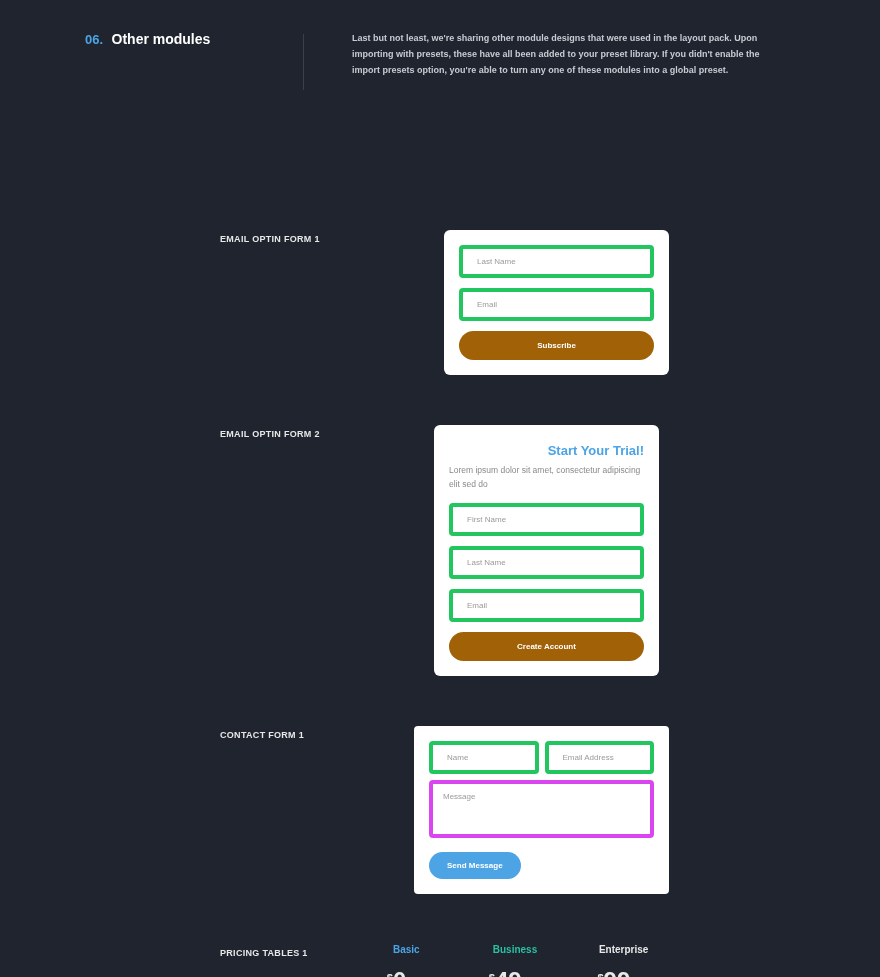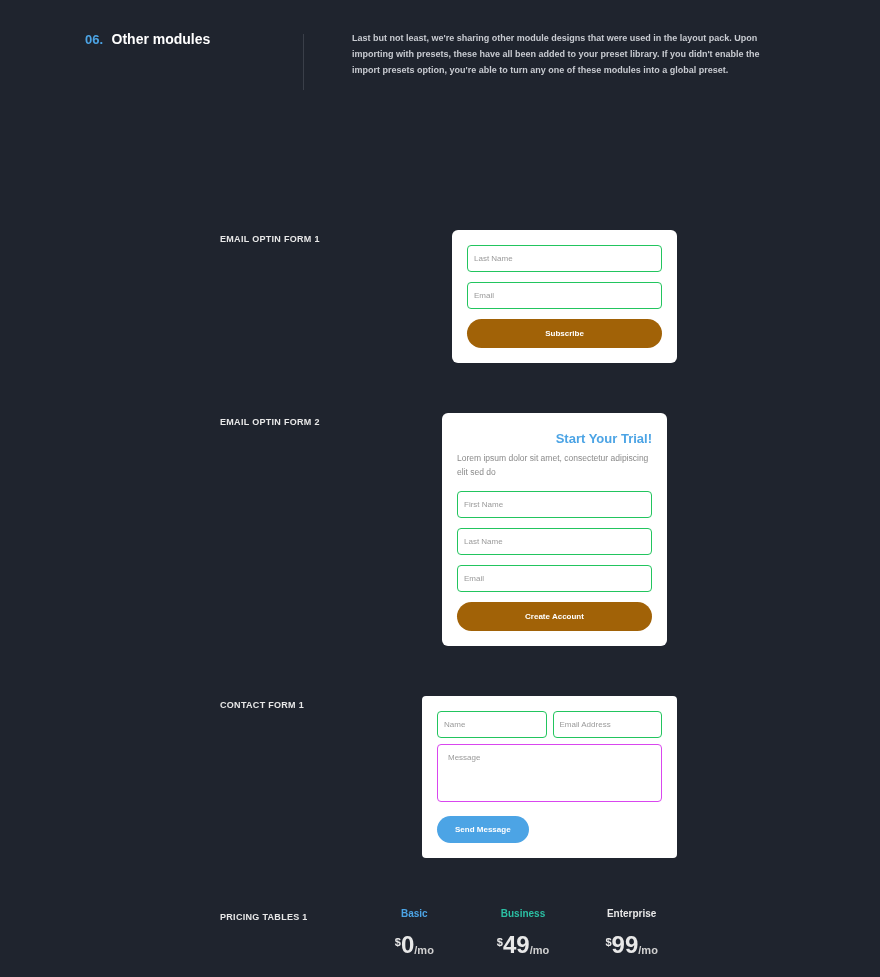--- a/index.html
+++ b/index.html
@@ -4,36 +4,36 @@
 <style>
 *{box-sizing:border-box;margin:0;padding:0}
 body{background:#1f242e;font-family:-apple-system,BlinkMacSystemFont,"Segoe UI",sans-serif;color:#fff;width:880px}
 .page{padding:30px 0 60px}
 .header{display:flex;gap:28px;padding:0 85px;margin-bottom:140px}
 .header-left{flex-shrink:0;width:190px}
 .section-num{color:#4ca4e5;font-size:13px;font-weight:700}
 .section-title{font-size:14px;font-weight:700;margin-left:4px}
 .divider{width:1px;background:#3a3f49;height:56px;margin-top:4px;flex-shrink:0; margin-right: 20px;}
 .header-text{font-size:9px;line-height:1.8;color:#c8cbd1;font-weight:600;max-width:430px}
-.section-row{display:flex;gap:16px;padding:0 0 0 220px;margin-bottom:50px}
+.section-row{display:flex;gap:8px;padding:0 0 0 220px;margin-bottom:50px}
 .section-label{font-size:9px;font-weight:700;letter-spacing:.3px;color:#e8e8e8;width:186px;flex-shrink:0;padding-top:4px}
 .card{background:#fff;border-radius:6px;padding:15px}
 .card-narrow{width:225px;margin-left:30px}
 .card-narrow2{width:225px;margin-left:20px}
 .card-wider{width:255px}
-.input{width:100%;border:1px solid #22c55e;border-radius:4px;padding:8px 6px;font-size:8px;color:#999;margin-bottom:10px;background:#fff;font-family:inherit}
+.input{width:100%;border:4px solid #22c55e;border-radius:4px;padding:8px 14px;font-size:8px;color:#999;margin-bottom:10px;background:#fff;font-family:inherit}
 .input::placeholder{color:#9a9a9a}
 .btn-blue{width:100%;background:#a16207;color:#fff;border:none;border-radius:18px;padding:10px 0;font-size:8px;font-weight:700;cursor:pointer}
 .btn-blue-sm{background:#4ca4e5;color:#fff;border:none;border-radius:14px;padding:9px 18px;font-size:8px;font-weight:700;cursor:pointer}
 .form2-title{color:#4ca4e5;text-align:right;font-size:13px;font-weight:700;margin-bottom:6px}
 .form2-sub{color:#8a8a8a;text-align:left;font-size:8.5px;line-height:1.6;margin-bottom:12px}
 .contact-card{border-radius:4px}
 .contact-row{display:flex;gap:6px;margin-bottom:6px}
 .contact-row .input{margin-bottom:0}
-.textarea{width:100%;border:1px solid #d946ef;border-radius:4px;padding:8px 10px;font-size:8px;color:#999;margin-bottom:10px;height:58px;resize:none;font-family:inherit}
+.textarea{width:100%;border:4px solid #d946ef;border-radius:4px;padding:8px 10px;font-size:8px;color:#999;margin-bottom:10px;height:58px;resize:none;font-family:inherit}
 .textarea::placeholder{color:#9a9a9a}
 .contact-actions{display:flex;justify-content:flex-start}
 .pricing-wrap{display:flex;gap:0;width:326px}
 .pricing-col{flex:1;text-align:center;color:#e8e8e8}
 .plan-name{font-size:10px;font-weight:700;margin-bottom:14px}
 .plan-basic{color:#4ca4e5}
 .plan-business{color:#2bbfa3}
 .plan-ent{color:#e8e8e8}
 .price-line{display:flex;align-items:flex-start;justify-content:center;margin-bottom:28px}
 .dollar{font-size:11px;font-weight:700;margin-top:3px}

